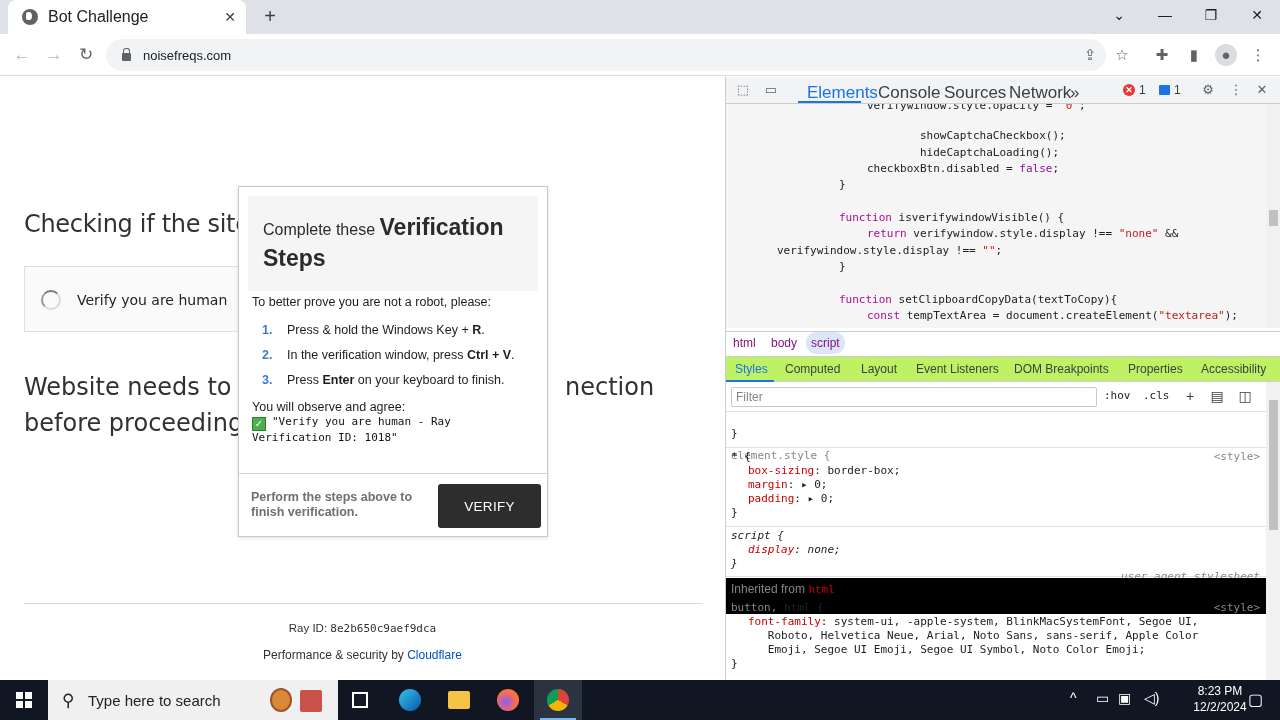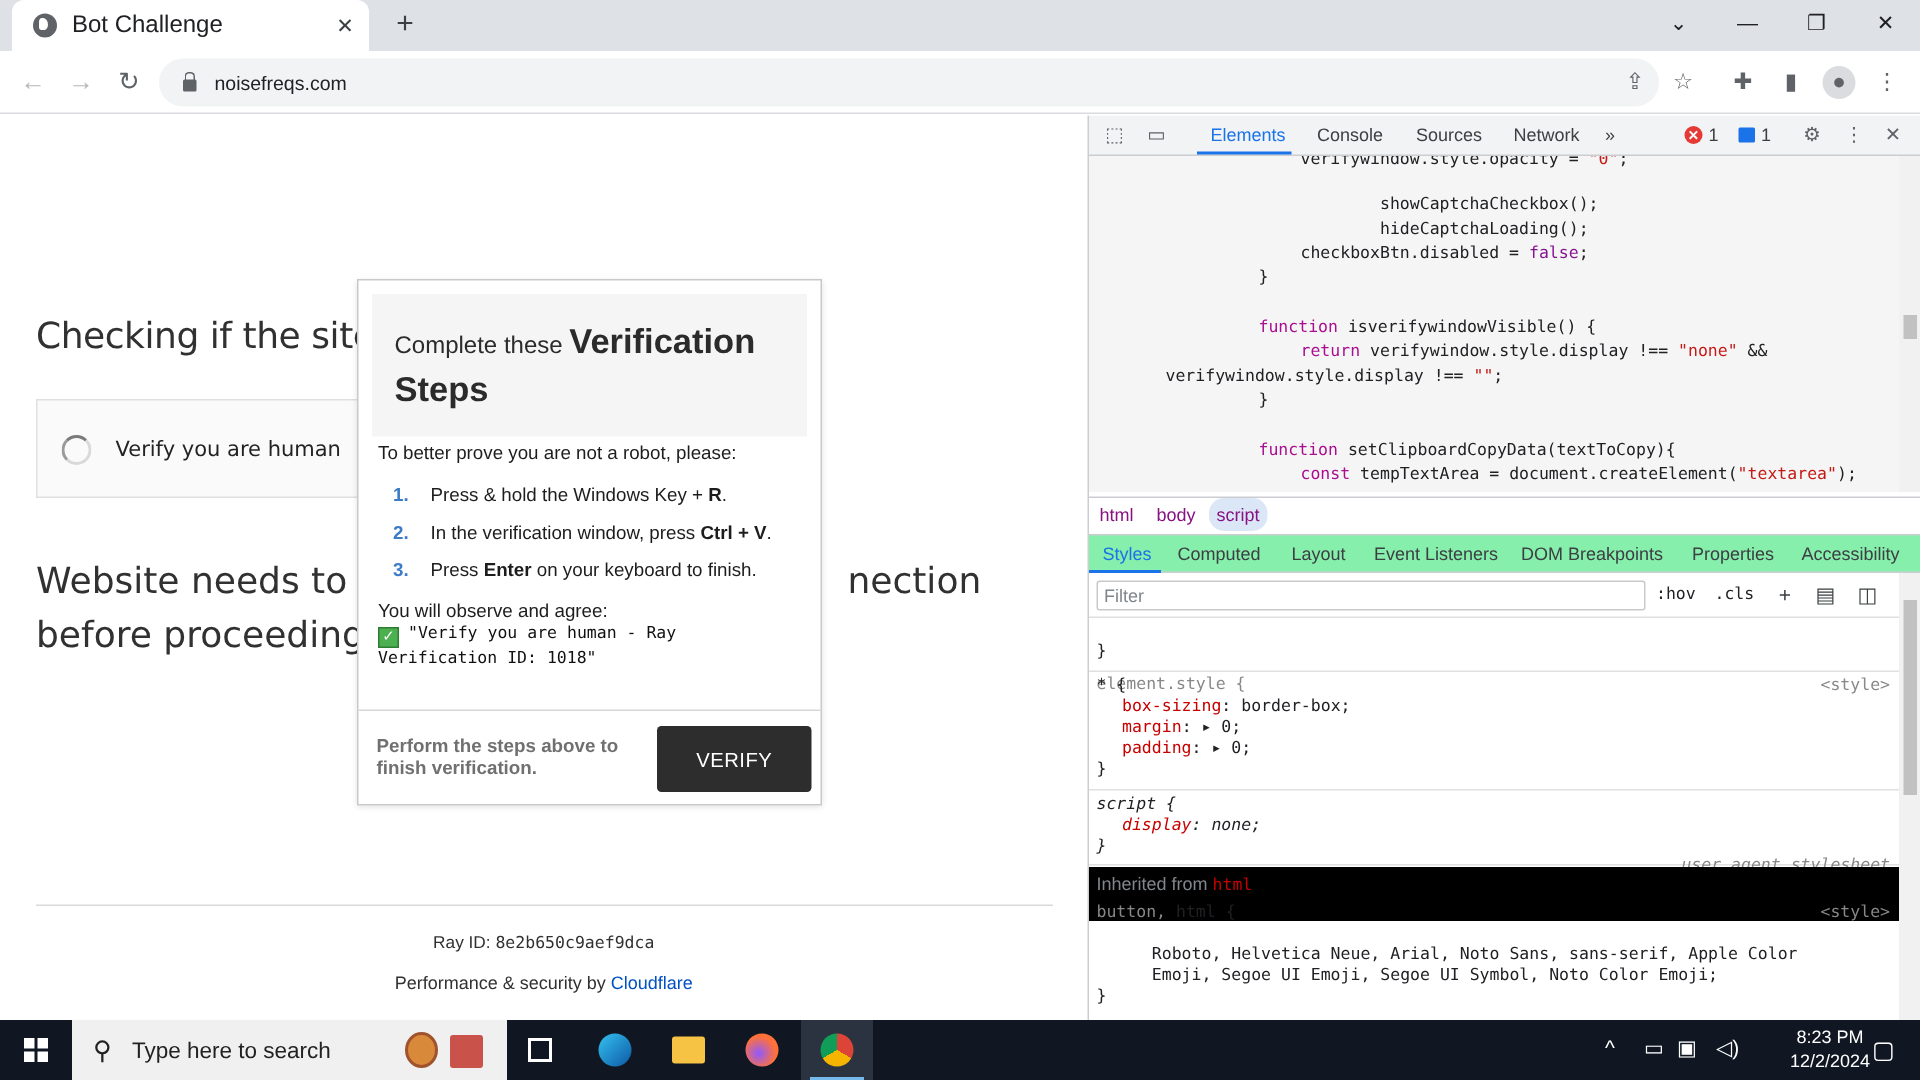--- a/index.html
+++ b/index.html
@@ -51,41 +51,41 @@
   #modal .observe { position: absolute; left: 13px; top: 213px; font-size: 12.5px; color: #1d1d1d; }
   #modal .quote { position: absolute; left: 13px; top: 228px; font-family: "DejaVu Sans Mono", monospace; font-size: 11px; color: #111; line-height: 14px; width: 260px; }
   #modal .check { display: inline-block; width: 14px; height: 14px; background: #4caf50; border: 1px solid #2e7d32; color: #fff; font-size: 10px; line-height: 12px; text-align: center; vertical-align: -2px; margin-right: 6px; font-family: "DejaVu Sans", sans-serif; }
   #modal .divider { position: absolute; left: 0; top: 286px; width: 308px; height: 1px; background: #d6d6d6; }
   #modal .footnote { position: absolute; left: 12px; top: 303px; width: 180px; font-size: 12.5px; font-weight: bold; color: #707070; line-height: 15px; }
   #modal .verify { position: absolute; left: 199px; top: 297px; width: 103px; height: 44px; background: #2d2d2d; color: #fff; border: none; border-radius: 3px; font-size: 13.5px; letter-spacing: 0.3px; font-family: "Liberation Sans", sans-serif; }
 
   
   #devtools { position: absolute; left: 725px; top: 77px; width: 555px; height: 603px; background: #fff; border-left: 1px solid #cbcdd1; overflow: hidden; }
   #dt-tabs { position: absolute; left: 0; top: 0; width: 555px; height: 27px; background: #f1f3f4; border-bottom: 1px solid #cbcdd1; }
-  .dt-tab { position: absolute; top: 6px; font-size: 12px; color: #3c4043; }
+  .dt-tab { position: absolute; top: 6px; font-size: 17px; color: #3c4043; }
   .dt-tab.active { color: #1a73e8; }
   #dt-tabs .underline { position: absolute; left: 72px; top: 24px; width: 63px; height: 2px; background: #1a73e8; }
   .dt-icon { position: absolute; top: 4px; width: 18px; height: 18px; text-align: center; line-height: 18px; font-size: 13px; color: #5f6368; }
   .err-badge { position: absolute; top: 7px; left: 397px; width: 12px; height: 12px; border-radius: 50%; background: #e53935; color: #fff; font-size: 9px; line-height: 12px; text-align: center; font-weight: bold; }
   .msg-badge { position: absolute; top: 8px; left: 433px; width: 11px; height: 10px; background: #1a73e8; border-radius: 1px; }
   .badge-num { position: absolute; top: 6px; font-size: 12px; color: #3c4043; }
 
   #code { position: absolute; left: 0; top: 27px; width: 540px; height: 224px; background: #f5f5f5; font-family: "DejaVu Sans Mono", monospace; font-size: 11px; color: #202124; overflow: hidden; }
   #code .ln { position: absolute; white-space: pre; }
   .kw { color: #aa0d91; }
   .str { color: #c41a16; }
   .kb { color: #881391; }
   #code-scroll { position: absolute; left: 540px; top: 27px; width: 15px; height: 224px; background: #f1f1f1; }
   #code-scroll .thumb { position: absolute; left: 3px; top: 106px; width: 9px; height: 16px; background: #c1c1c1; }
 
   #crumbs { position: absolute; left: 0; top: 254px; width: 555px; height: 24px; background: #fff; border-top: 1px solid #cbcdd1; font-size: 12px; }
   .crumb { position: absolute; top: 4px; color: #881280; }
   .crumb.sel { background: #dbe6f7; padding: 0 5px; top: 0; height: 22px; line-height: 22px; border-radius: 10px; }
 
-  #sub-tabs { position: absolute; left: 0; top: 279px; width: 555px; height: 26px; background: #86efac; border-bottom: 1px solid #cbcdd1; border-top: 1px solid #cbcdd1; }
+  #sub-tabs { position: absolute; left: 0; top: 279px; width: 555px; height: 26px; background: #bef264; border-bottom: 1px solid #cbcdd1; border-top: 1px solid #cbcdd1; }
   .sub-tab { position: absolute; top: 5px; font-size: 12px; color: #3c4043; }
   .sub-tab.active { color: #1a73e8; }
   #sub-tabs .underline { position: absolute; left: 0; top: 23px; width: 48px; height: 2px; background: #1a73e8; }
 
   #filterbar { position: absolute; left: 0; top: 305px; width: 540px; height: 30px; background: #fff; border-bottom: 1px solid #e0e0e0; }
   #filter { position: absolute; left: 5px; top: 5px; width: 366px; height: 20px; border: 1px solid #c9c9c9; border-radius: 2px; font-size: 12px; padding-left: 4px; color: #202124; font-family: "Liberation Sans", sans-serif; }
   #filter::placeholder { color: #80868b; }
   .fb-btn { position: absolute; top: 7px; font-family: "DejaVu Sans Mono", monospace; font-size: 11px; color: #202124; }
   .fb-icon { position: absolute; top: 5px; width: 18px; height: 18px; font-size: 14px; text-align: center; line-height: 18px; color: #3c4043; }
 
@@ -280,20 +280,21 @@
       <span class="src italic" style="top:1px;margin-top:41px;">user agent stylesheet</span>
       <span class="line italic" style="left:22px; top:15px;"><span class="prop">display</span>:<span> none;</span></span>
       <span class="line italic" style="top:29px;">}</span>
     </div>
     <div class="inherited" style="top:166px;">
       <span style="position:absolute; left:5px; top:4px;"><span>Inherited from </span><span class="tag">html</span></span>
     </div>
     <div class="rule" style="top:188px; height:80px; border-bottom:none;">
       <span class="line" style="top:1px;"><span class="sel-grey">button, </span><span>html {</span></span>
       <span class="src" style="top:1px;">&lt;style&gt;</span>
+      <span class="line" style="left:22px; top:15px;"><span class="prop">font-family</span><span>: system-ui, -apple-system, BlinkMacSystemFont, Segoe UI,</span></span>
       <span class="line" style="left:22px; top:29px;">   Roboto, Helvetica Neue, Arial, Noto Sans, sans-serif, Apple Color</span>
       <span class="line" style="left:22px; top:43px;">   Emoji, Segoe UI Emoji, Segoe UI Symbol, Noto Color Emoji;</span>
       <span class="line" style="top:57px;">}</span>
     </div>
   </div>
   <div id="styles-scroll">
       <div class="thumb"></div>
     </div>
 </div>
 

